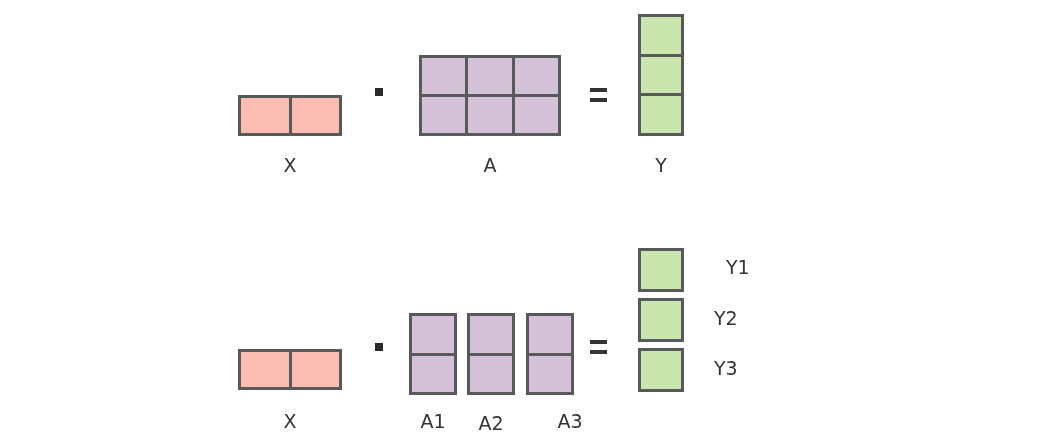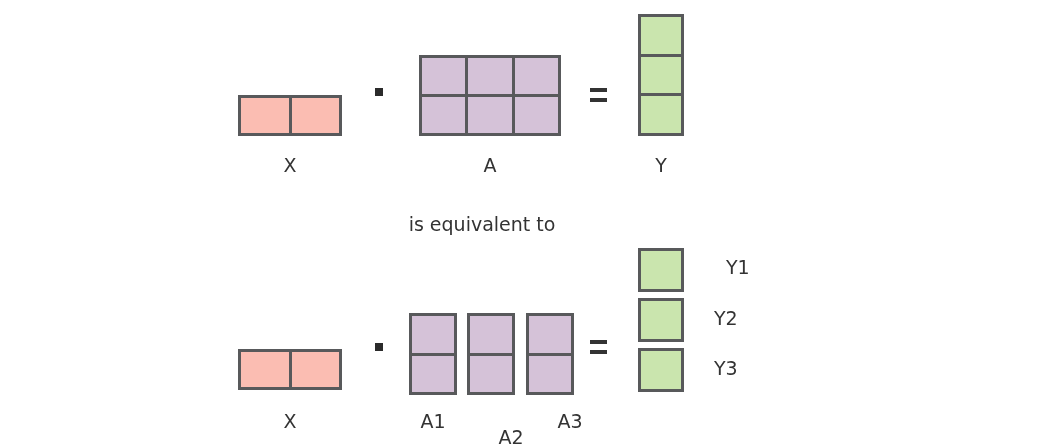--- a/index.html
+++ b/index.html
@@ -119,21 +119,20 @@
   <div class="op-eq" style="left:590px; top:87px;"></div>
 
   <div class="matrix" style="left:638px; top:14px; width:46px; height:122px;
               grid-template-columns:1fr; grid-template-rows:1fr 1fr 1fr;">
     <div class="cell green"></div>
     <div class="cell green"></div>
     <div class="cell green"></div>
   </div>
   <div class="label center" style="left:661px; top:156px;">Y</div>
 
-  <div class="caption" style="left:482px; top:215px;">is equivalent to</div>
 
   <div class="matrix" style="left:238px; top:349px; width:104px; height:41px;
               grid-template-columns:1fr 1fr; grid-template-rows:1fr;">
     <div class="cell pink"></div>
     <div class="cell pink"></div>
   </div>
   <div class="label center" style="left:290px; top:412px;">X</div>
 
   <div class="op-dot" style="left:375px; top:343px;"></div>
 
@@ -142,21 +141,21 @@
     <div class="cell purple"></div>
     <div class="cell purple"></div>
   </div>
   <div class="label center" style="left:433px; top:412px;">A1</div>
 
   <div class="matrix" style="left:467px; top:313px; width:48px; height:82px;
               grid-template-columns:1fr; grid-template-rows:1fr 1fr;">
     <div class="cell purple"></div>
     <div class="cell purple"></div>
   </div>
-  <div class="label center" style="left:491px; top:428px;margin-left:20px;">A2</div>
+  <div class="label center" style="left:491px; top:414px;">A2</div>
 
   <div class="matrix" style="left:526px; top:313px; width:48px; height:82px;
               grid-template-columns:1fr; grid-template-rows:1fr 1fr;">
     <div class="cell purple"></div>
     <div class="cell purple"></div>
   </div>
   <div class="label center" style="left:570px; top:412px;">A3</div>
 
   <div class="op-eq" style="left:590px; top:339px;"></div>
 

